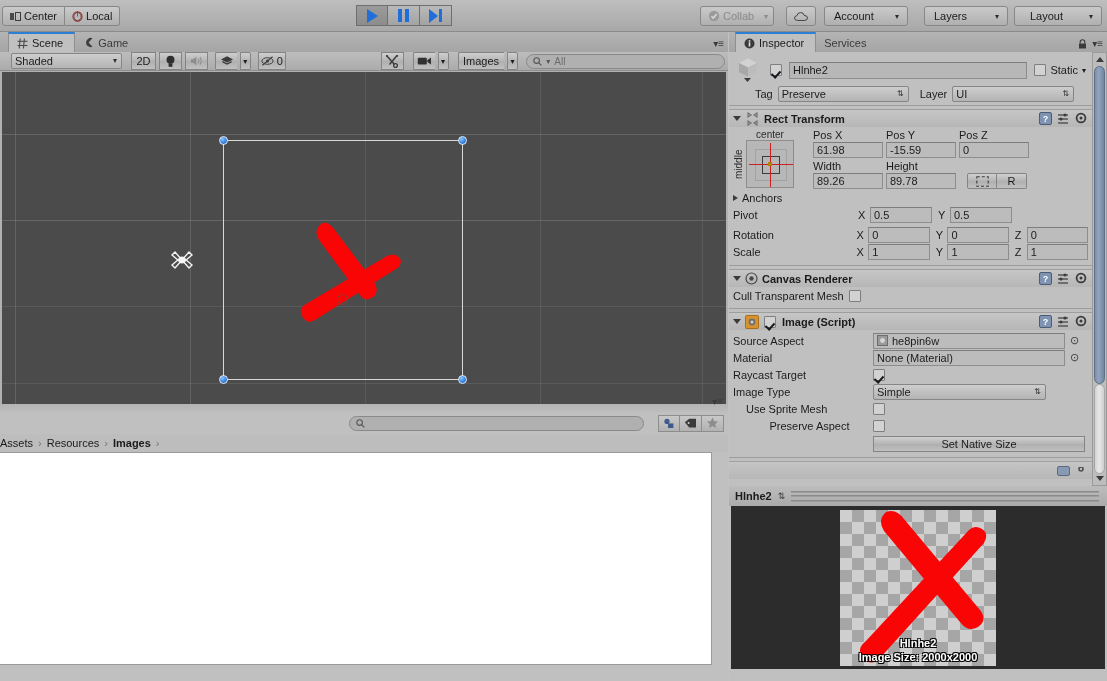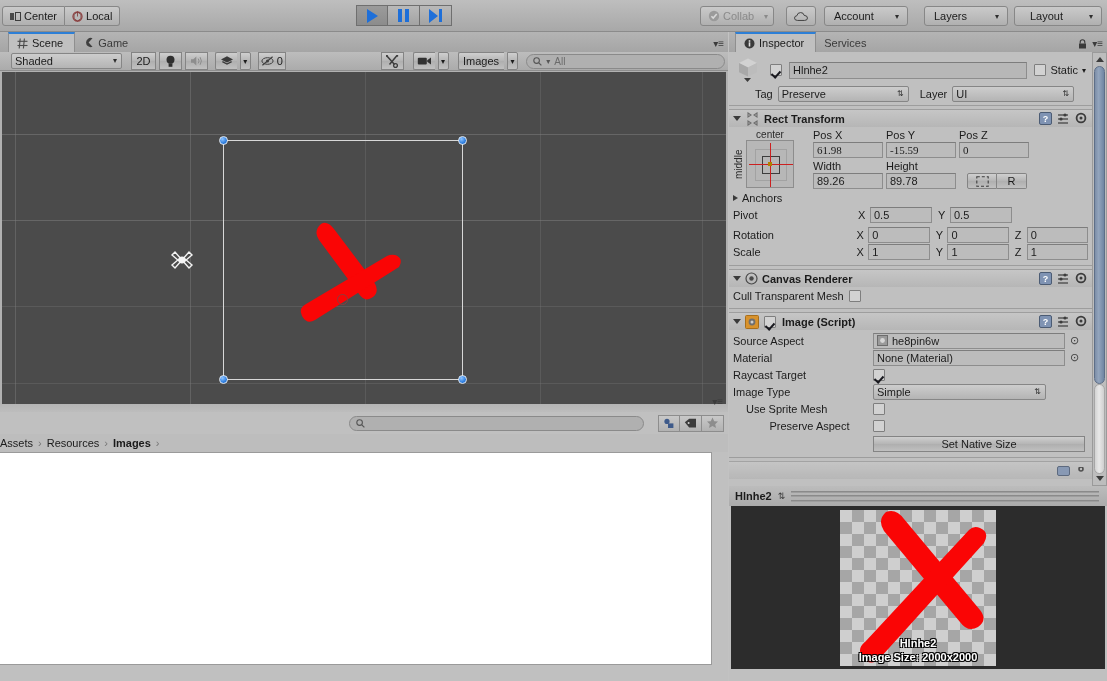--- a/index.html
+++ b/index.html
@@ -630,21 +630,21 @@
             <span class="lbl">Anchors</span>
           </div>
         </div>
 
         <div style="flex:1;padding-left:6px;">
           <div style="display:flex;gap:3px;">
             <span class="lbl" style="width:70px;">Pos X</span>
             <span class="lbl" style="width:70px;">Pos Y</span>
             <span class="lbl" style="width:70px;">Pos Z</span>
           </div>
-          <div style="display:flex;gap:3px;margin-top:1px;font-family:Liberation Serif, serif;">
+          <div style="display:flex;gap:3px;margin-top:1px;">
             <div class="u-field" style="width:70px;">
                 <span>61.98</span>
               </div>
             <div class="u-field" style="width:70px;">
                 <span>-15.59</span>
               </div>
             <div class="u-field" style="width:70px;">
                 <span>0</span>
               </div>
           </div>

